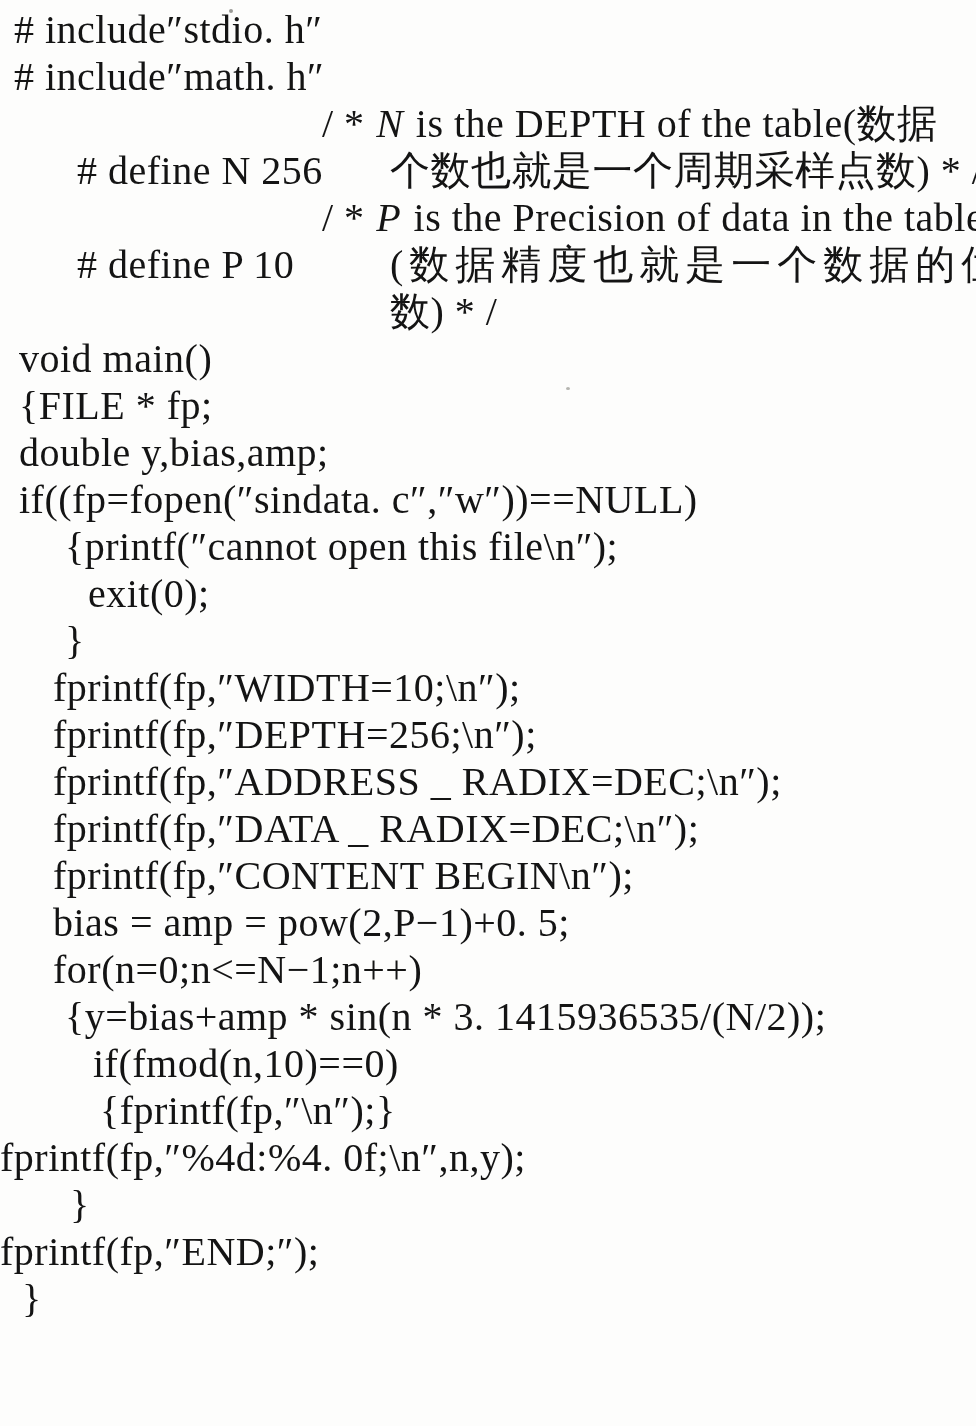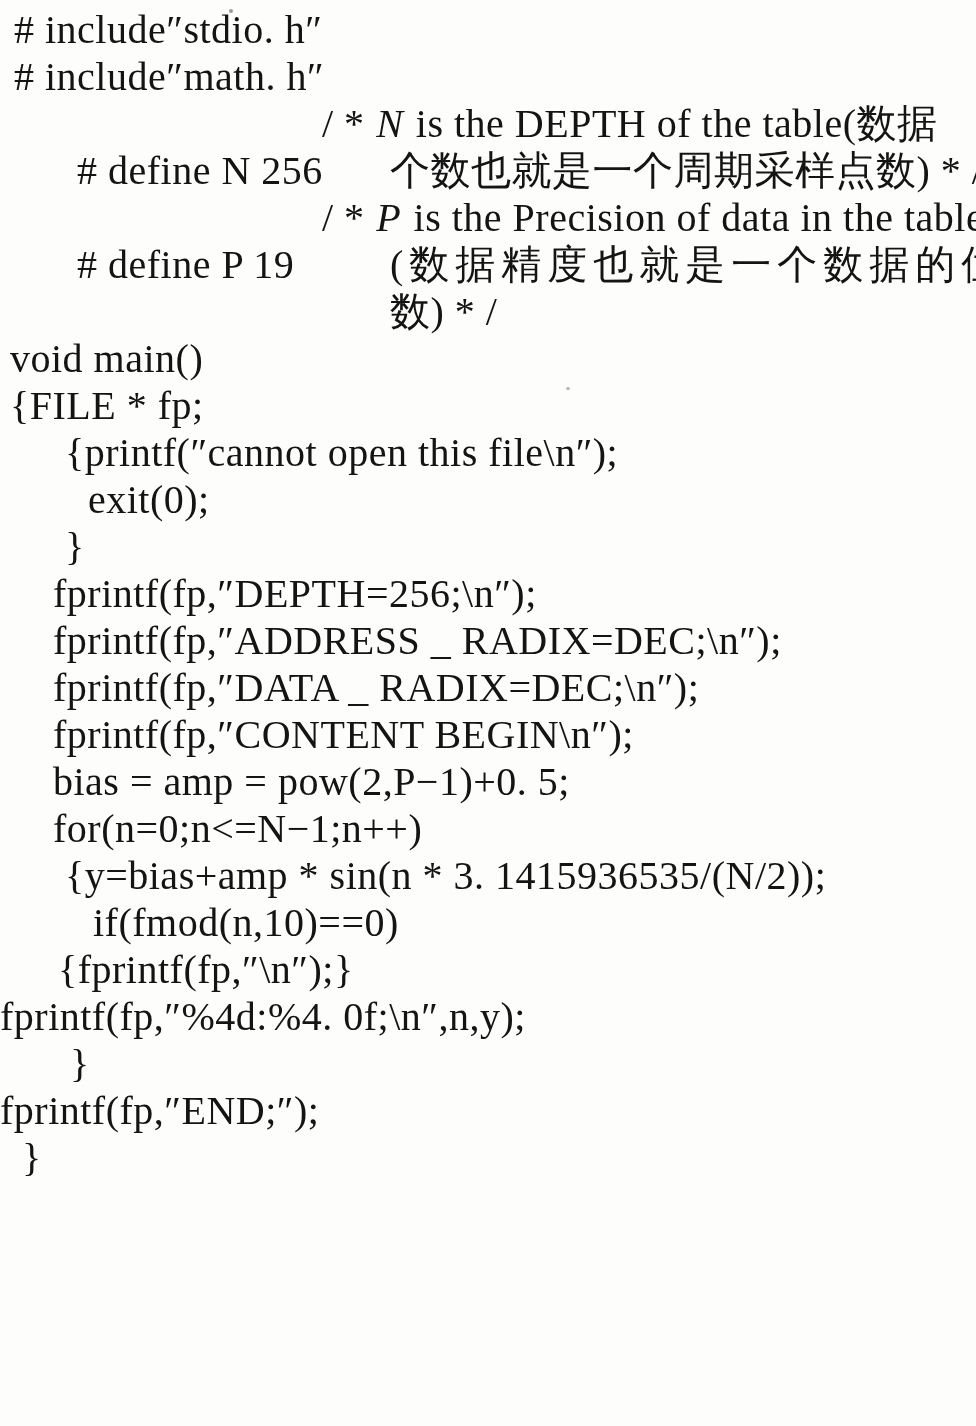--- a/index.html
+++ b/index.html
@@ -14,26 +14,26 @@
   .code{position:absolute;top:6px;left:0;right:0;}
   .line{
     position:relative;
     height:47px;line-height:47px;
     font-size:40px;
     white-space:pre;
     letter-spacing:0.5px;
   }
   
   .ind-a{padding-left:14px;}   
-  .ind-b{padding-left:10px;}   
+  .ind-b{padding-left:19px;}   
   .ind-c{padding-left:65px;}   
   .ind-d{padding-left:88px;}   
   .ind-e{padding-left:53px;}   
   .ind-f{padding-left:93px;}   
-  .ind-g{padding-left:58px;}  
+  .ind-g{padding-left:100px;}  
   .ind-h{}  
   .ind-i{padding-left:70px;}   
   .ind-j{padding-left:22px;}   
   .cont{padding-left:390px;}   
   .cmt{position:absolute;left:322px;top:0;}
   .var{font-style:italic;padding:0 2px 0 1px;}
   .cjk-wide{letter-spacing:6px;}
   
   .speck{position:absolute;border-radius:50%;background:#9a9a96;}
   .speck-1{left:229px;top:9px;width:4px;height:4px;}
@@ -51,31 +51,34 @@
     <div class="line ind-a"># include″stdio. h″</div>
     <div class="line ind-a"># include″math. h″</div>
 
     <div class="line ind-a">
       <span># define N 256</span>
       <span class="cmt"><span>/ * </span><i class="var">N</i><span> is the DEPTH of the table(数据</span></span>
     </div>
     <div class="line cont">个数也就是一个周期采样点数) * /</div>
 
     <div class="line ind-a">
-      <span># define P 19</span>
+      <span># define P 10</span>
       <span class="cmt"><span>/ * </span><i class="var">P</i><span> is the Precision of data in the table</span></span>
     </div>
     <div class="line cont cjk-wide">(数据精度也就是一个数据的位</div>
     <div class="line cont">数) * /</div>
 
     <div class="line ind-b">void main()</div>
     <div class="line ind-b">{FILE * fp;</div>
+    <div class="line ind-b">double y,bias,amp;</div>
+    <div class="line ind-b">if((fp=fopen(″sindata. c″,″w″))==NULL)</div>
     <div class="line ind-c">{printf(″cannot open this file\n″);</div>
     <div class="line ind-d">exit(0);</div>
     <div class="line ind-c">}</div>
+    <div class="line ind-e">fprintf(fp,″WIDTH=10;\n″);</div>
     <div class="line ind-e">fprintf(fp,″DEPTH=256;\n″);</div>
     <div class="line ind-e">fprintf(fp,″ADDRESS _ RADIX=DEC;\n″);</div>
     <div class="line ind-e">fprintf(fp,″DATA _ RADIX=DEC;\n″);</div>
     <div class="line ind-e">fprintf(fp,″CONTENT BEGIN\n″);</div>
     <div class="line ind-e">bias = amp = pow(2,P−1)+0. 5;</div>
     <div class="line ind-e">for(n=0;n&lt;=N−1;n++)</div>
     <div class="line ind-c">{y=bias+amp * sin(n * 3. 1415936535/(N/2));</div>
     <div class="line ind-f">if(fmod(n,10)==0)</div>
     <div class="line ind-g">{fprintf(fp,″\n″);}</div>
     <div class="line ind-h">fprintf(fp,″%4d:%4. 0f;\n″,n,y);</div>

